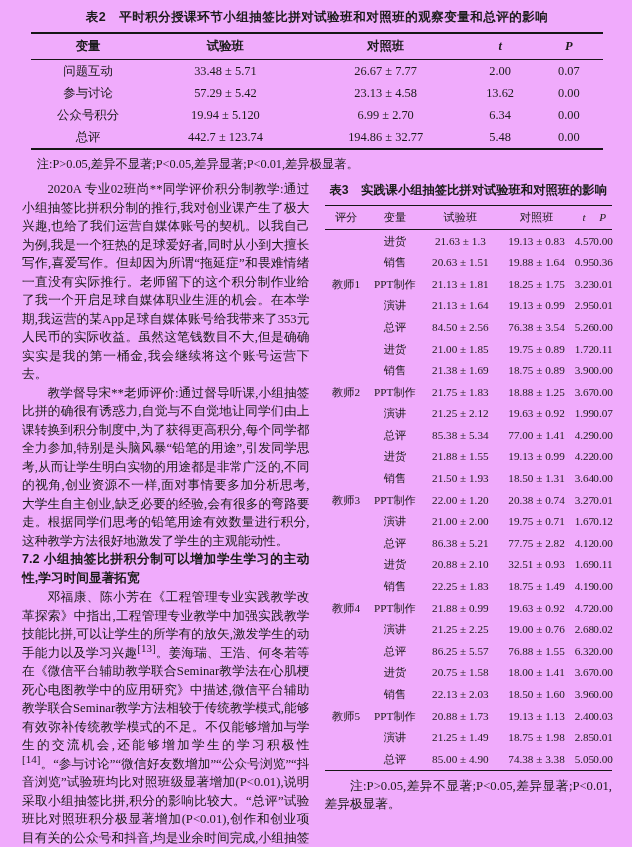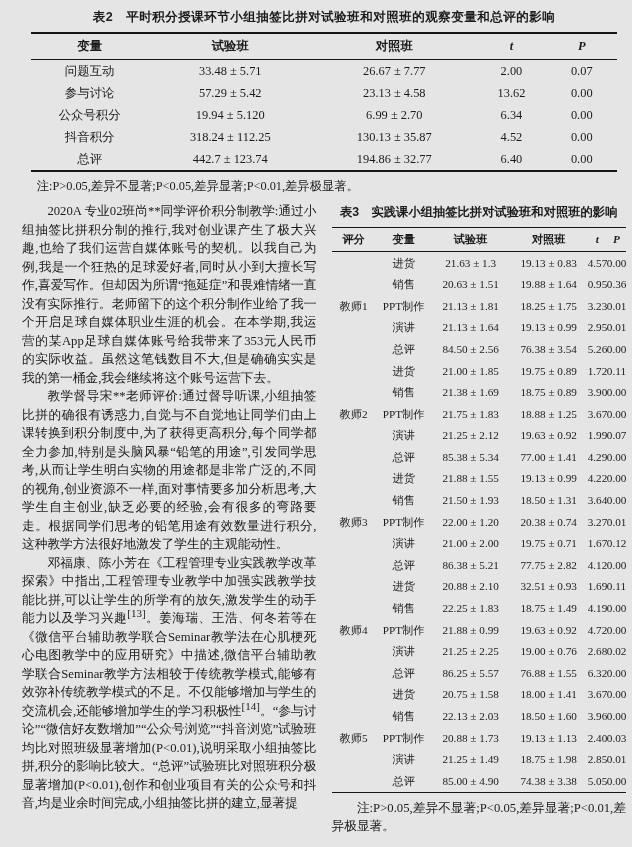--- a/index.html
+++ b/index.html
@@ -1,39 +1,39 @@
 <!DOCTYPE html>
 <html><head>
 <meta charset="utf-8">
 <style>
   html,body{margin:0;padding:0;background:#888;}
-  .page{width:632px;height:847px;margin:0 auto;background:#e5e5e5;color:#1b1b1b;
+  .page{width:632px;height:847px;margin:0 auto;background:#f0abfc;color:#1b1b1b;
         font-family:"Liberation Serif","DejaVu Serif",serif;
-        box-sizing:border-box;padding:6px 6px 0 22px;overflow:hidden;}
+        box-sizing:border-box;padding:6px 20px 0 22px;overflow:hidden;}
   .tbl-title{font-family:"Liberation Sans","DejaVu Sans",sans-serif;font-weight:bold;
         text-align:center;font-size:12.5px;padding:3px 0 6px 0;letter-spacing:0.5px;}
   table{border-collapse:collapse;table-layout:fixed;}
   .t2{width:97%;margin:0 auto;border-top:2px solid #161616;border-bottom:2px solid #161616;font-size:12.4px;}
   .t2 thead tr{border-bottom:1.2px solid #161616;}
   .t2 th{font-weight:bold;padding:4px 0;text-align:center;}
   .t2 td{padding:2.5px 0;text-align:center;}
   .c-var{width:20%;} .c-exp{width:28%;} .c-ctl{width:28%;} .c-t{width:12%;} .c-p{width:12%;}
   .it{font-style:italic;}
   .t2-note{font-size:12.3px;margin:6px 0 7px 0;text-indent:1.2em;}
   .columns{display:flex;gap:15px;align-items:flex-start;}
   .col{flex:1;min-width:0;font-size:12.7px;line-height:18.5px;text-align:justify;}
   .col p{margin:0;text-indent:2em;}
   .sec-head{font-family:"Liberation Sans","DejaVu Sans",sans-serif;font-weight:bold;
         font-size:12.7px;margin:0;line-height:19px;text-align:justify;}
   sup.cite{font-size:11px;line-height:0;}
   .t3-title{font-family:"Liberation Sans","DejaVu Sans",sans-serif;font-weight:bold;
         text-align:center;font-size:12.3px;padding:1px 0 5px 0;}
   .t3{width:100%;border-top:1.6px solid #161616;border-bottom:1.6px solid #161616;font-size:11.2px;}
   .t3 thead tr{border-bottom:1px solid #161616;}
-  .t3 th{font-weight:bold;padding:2.5px 0;text-align:center;}
+  .t3 th{font-weight:normal;padding:2.5px 0;text-align:center;}
   .t3 td{padding:1.55px 0;text-align:center;white-space:nowrap;}
   .d-score{width:15%;} .d-var{width:19%;} .d-exp{width:26.5%;} .d-ctl{width:26.5%;} .d-t{width:6.5%;} .d-p{width:6.5%;}
   .t3-note{margin:6px 0 4px 0;text-indent:2em;}
 </style>
 </head>
 <body>
 
 <div class="page">
 
   <div class="tbl-title">表2　平时积分授课环节小组抽签比拼对试验班和对照班的观察变量和总评的影响</div>
@@ -71,43 +71,37 @@
           <td>0.00</td>
         </tr>
         <tr>
           <td>公众号积分</td>
           <td>19.94 ± 5.120</td>
           <td>6.99 ± 2.70</td>
           <td>6.34</td>
           <td>0.00</td>
         </tr>
         <tr>
-          <td>抖音积分</td>
-          <td>318.24 ± 112.25</td>
-          <td>130.13 ± 35.87</td>
-          <td>4.52</td>
-          <td>0.00</td>
-        </tr>
-        <tr>
           <td>总评</td>
           <td>442.7 ± 123.74</td>
           <td>194.86 ± 32.77</td>
-          <td>6.40</td>
+          <td>5.48</td>
           <td>0.00</td>
         </tr>
       </tbody>
   </table>
 
   <div class="t2-note">注:P&gt;0.05,差异不显著;P&lt;0.05,差异显著;P&lt;0.01,差异极显著。</div>
 
   <div class="columns">
 
     <div class="col">
       <p>2020A 专业02班尚**同学评价积分制教学:通过小组抽签比拼积分制的推行,我对创业课产生了极大兴趣,也给了我们运营自媒体账号的契机。以我自己为例,我是一个狂热的足球爱好者,同时从小到大擅长写作,喜爱写作。但却因为所谓“拖延症”和畏难情绪一直没有实际推行。老师留下的这个积分制作业给了我一个开启足球自媒体职业生涯的机会。在本学期,我运营的某App足球自媒体账号给我带来了353元人民币的实际收益。虽然这笔钱数目不大,但是确确实实是我的第一桶金,我会继续将这个账号运营下去。</p>
       <p>教学督导宋**老师评价:通过督导听课,小组抽签比拼的确很有诱惑力,自觉与不自觉地让同学们由上课转换到积分制度中,为了获得更高积分,每个同学都全力参加,特别是头脑风暴“铅笔的用途”,引发同学思考,从而让学生明白实物的用途都是非常广泛的,不同的视角,创业资源不一样,面对事情要多加分析思考,大学生自主创业,缺乏必要的经验,会有很多的弯路要走。根据同学们思考的铅笔用途有效数量进行积分,这种教学方法很好地激发了学生的主观能动性。</p>
+      <h3 class="sec-head">7.2 小组抽签比拼积分制可以增加学生学习的主动性,学习时间显著拓宽</h3>
       <p><span>邓福康、陈小芳在《工程管理专业实践教学改革探索》中指出,工程管理专业教学中加强实践教学技能比拼,可以让学生的所学有的放矢,激发学生的动手能力以及学习兴趣</span><sup class="cite">[13]</sup><span>。姜海瑞、王浩、何冬若等在《微信平台辅助教学联合Seminar教学法在心肌梗死心电图教学中的应用研究》中描述,微信平台辅助教学联合Seminar教学方法相较于传统教学模式,能够有效弥补传统教学模式的不足。不仅能够增加与学生的交流机会,还能够增加学生的学习积极性</span><sup class="cite">[14]</sup><span>。“参与讨论”“微信好友数增加”“公众号浏览”“抖音浏览”试验班均比对照班级显著增加(P&lt;0.01),说明采取小组抽签比拼,积分的影响比较大。“总评”试验班比对照班积分极显著增加(P&lt;0.01),创作和创业项目有关的公众号和抖音,均是业余时间完成,小组抽签比拼的建立,显著提</span></p>
     </div>
 
     <div class="col">
       <div class="t3-title">表3　实践课小组抽签比拼对试验班和对照班的影响</div>
 
       <table class="t3">
         <colgroup>
           <col class="d-score">
             <col class="d-var">

